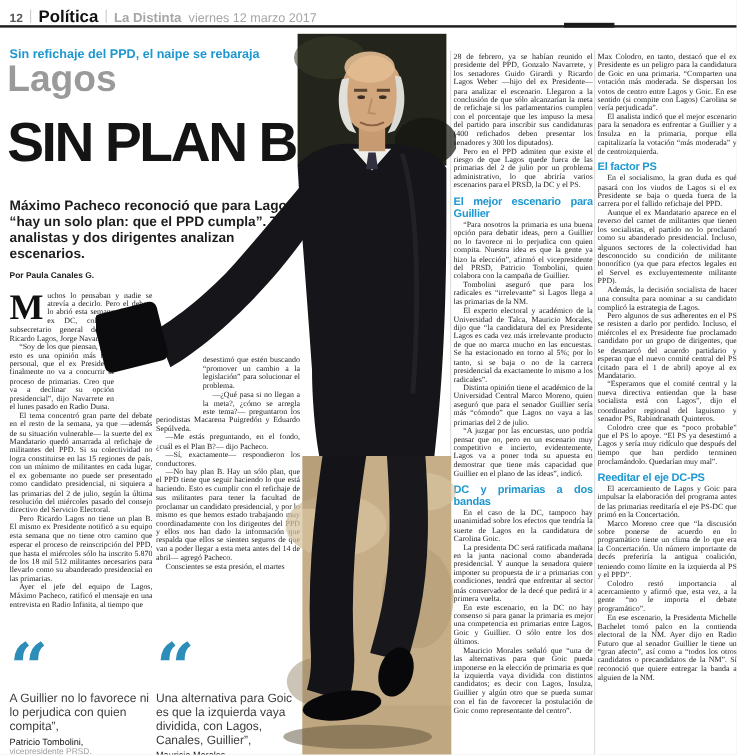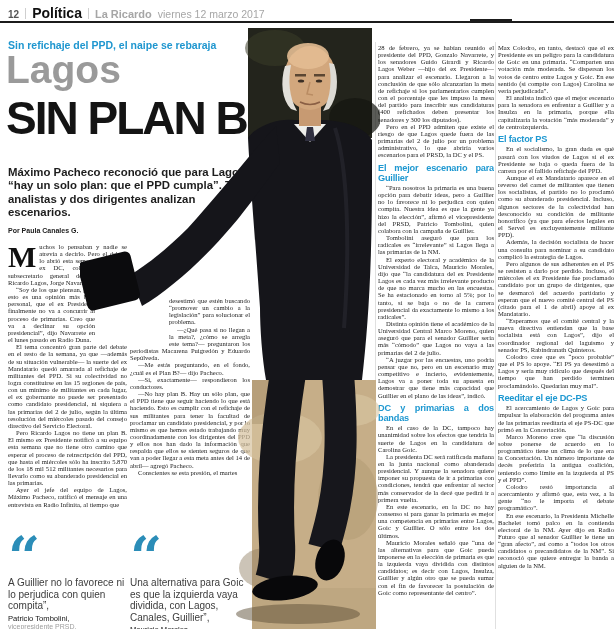--- a/index.html
+++ b/index.html
@@ -9,21 +9,21 @@
   .hdr{position:absolute;left:8px;top:5px;display:flex;align-items:baseline;gap:6px;text-align:right;}
   .hdr .pnum{font-size:10px;font-weight:bold;color:#555;}
   .hdr .sect{font-size:14px;font-weight:bold;color:#101010;}
   .hdr .mast{font-size:11px;font-weight:bold;color:#a6a6a6;}
   .hdr .date{font-size:10.5px;color:#a6a6a6;}
   .hdr .vsep{width:1px;height:11px;background:#cfcfcf;align-self:center;}
   .hdr-rule{position:absolute;left:0;top:21px;width:614px;height:2px;background:#1b1b1b;}
   .hdr-rule-thick{position:absolute;left:470px;top:19px;width:42px;height:4px;background:#1b1b1b;}
   
   .kicker{position:absolute;left:8px;top:39px;font-size:10.5px;font-weight:bold;color:#1e96cf;letter-spacing:0;}
-  .title-top{position:absolute;left:6px;top:50px;font-size:39px;font-weight:bold;color:#9a9a9a;line-height:1;}
+  .title-top{position:absolute;left:6px;top:50px;font-size:31px;font-weight:bold;color:#9a9a9a;line-height:1;}
   .title-main{position:absolute;left:6px;top:95px;font-size:46px;font-weight:bold;color:#141414;
               line-height:1;letter-spacing:-2px;}
   .deck{position:absolute;left:8px;top:166px;width:242px;font-size:11.4px;font-weight:bold;
         color:#1d1d1d;line-height:13.4px;}
   .byline{position:absolute;left:8px;top:227px;font-size:7px;font-weight:bold;color:#222;}
   
   .col{position:absolute;font-family:"Liberation Serif",serif;font-size:6.6px;line-height:7.15px;
        text-align:justify;color:#1c1c1c;overflow:hidden;}
   .col p{margin:0;text-indent:8px;}
   .col p.flush{text-indent:0;}
@@ -53,21 +53,21 @@
 </head>
 <body>
 
 <div class="page">
 
   <div class="hdr">
     <span class="pnum">12</span>
     <span class="vsep"></span>
     <span class="sect">Política</span>
     <span class="vsep"></span>
-    <span class="mast">La Ricardo</span>
+    <span class="mast">La Distinta</span>
     <span class="date">viernes 12 marzo 2017</span>
   </div>
   <div class="hdr-rule"></div>
   <div class="hdr-rule-thick"></div>
 
   <div class="kicker">Sin refichaje del PPD, el naipe se rebaraja</div>
   <div class="title-top">Lagos</div>
   <div class="title-main">SIN PLAN B</div>
   <div class="deck">Máximo Pacheco reconoció que para Lagos “hay un solo plan: que el PPD cumpla”. Tres analistas y dos dirigentes analizan escenarios.</div>
   <div class="byline">Por Paula Canales G.</div>

